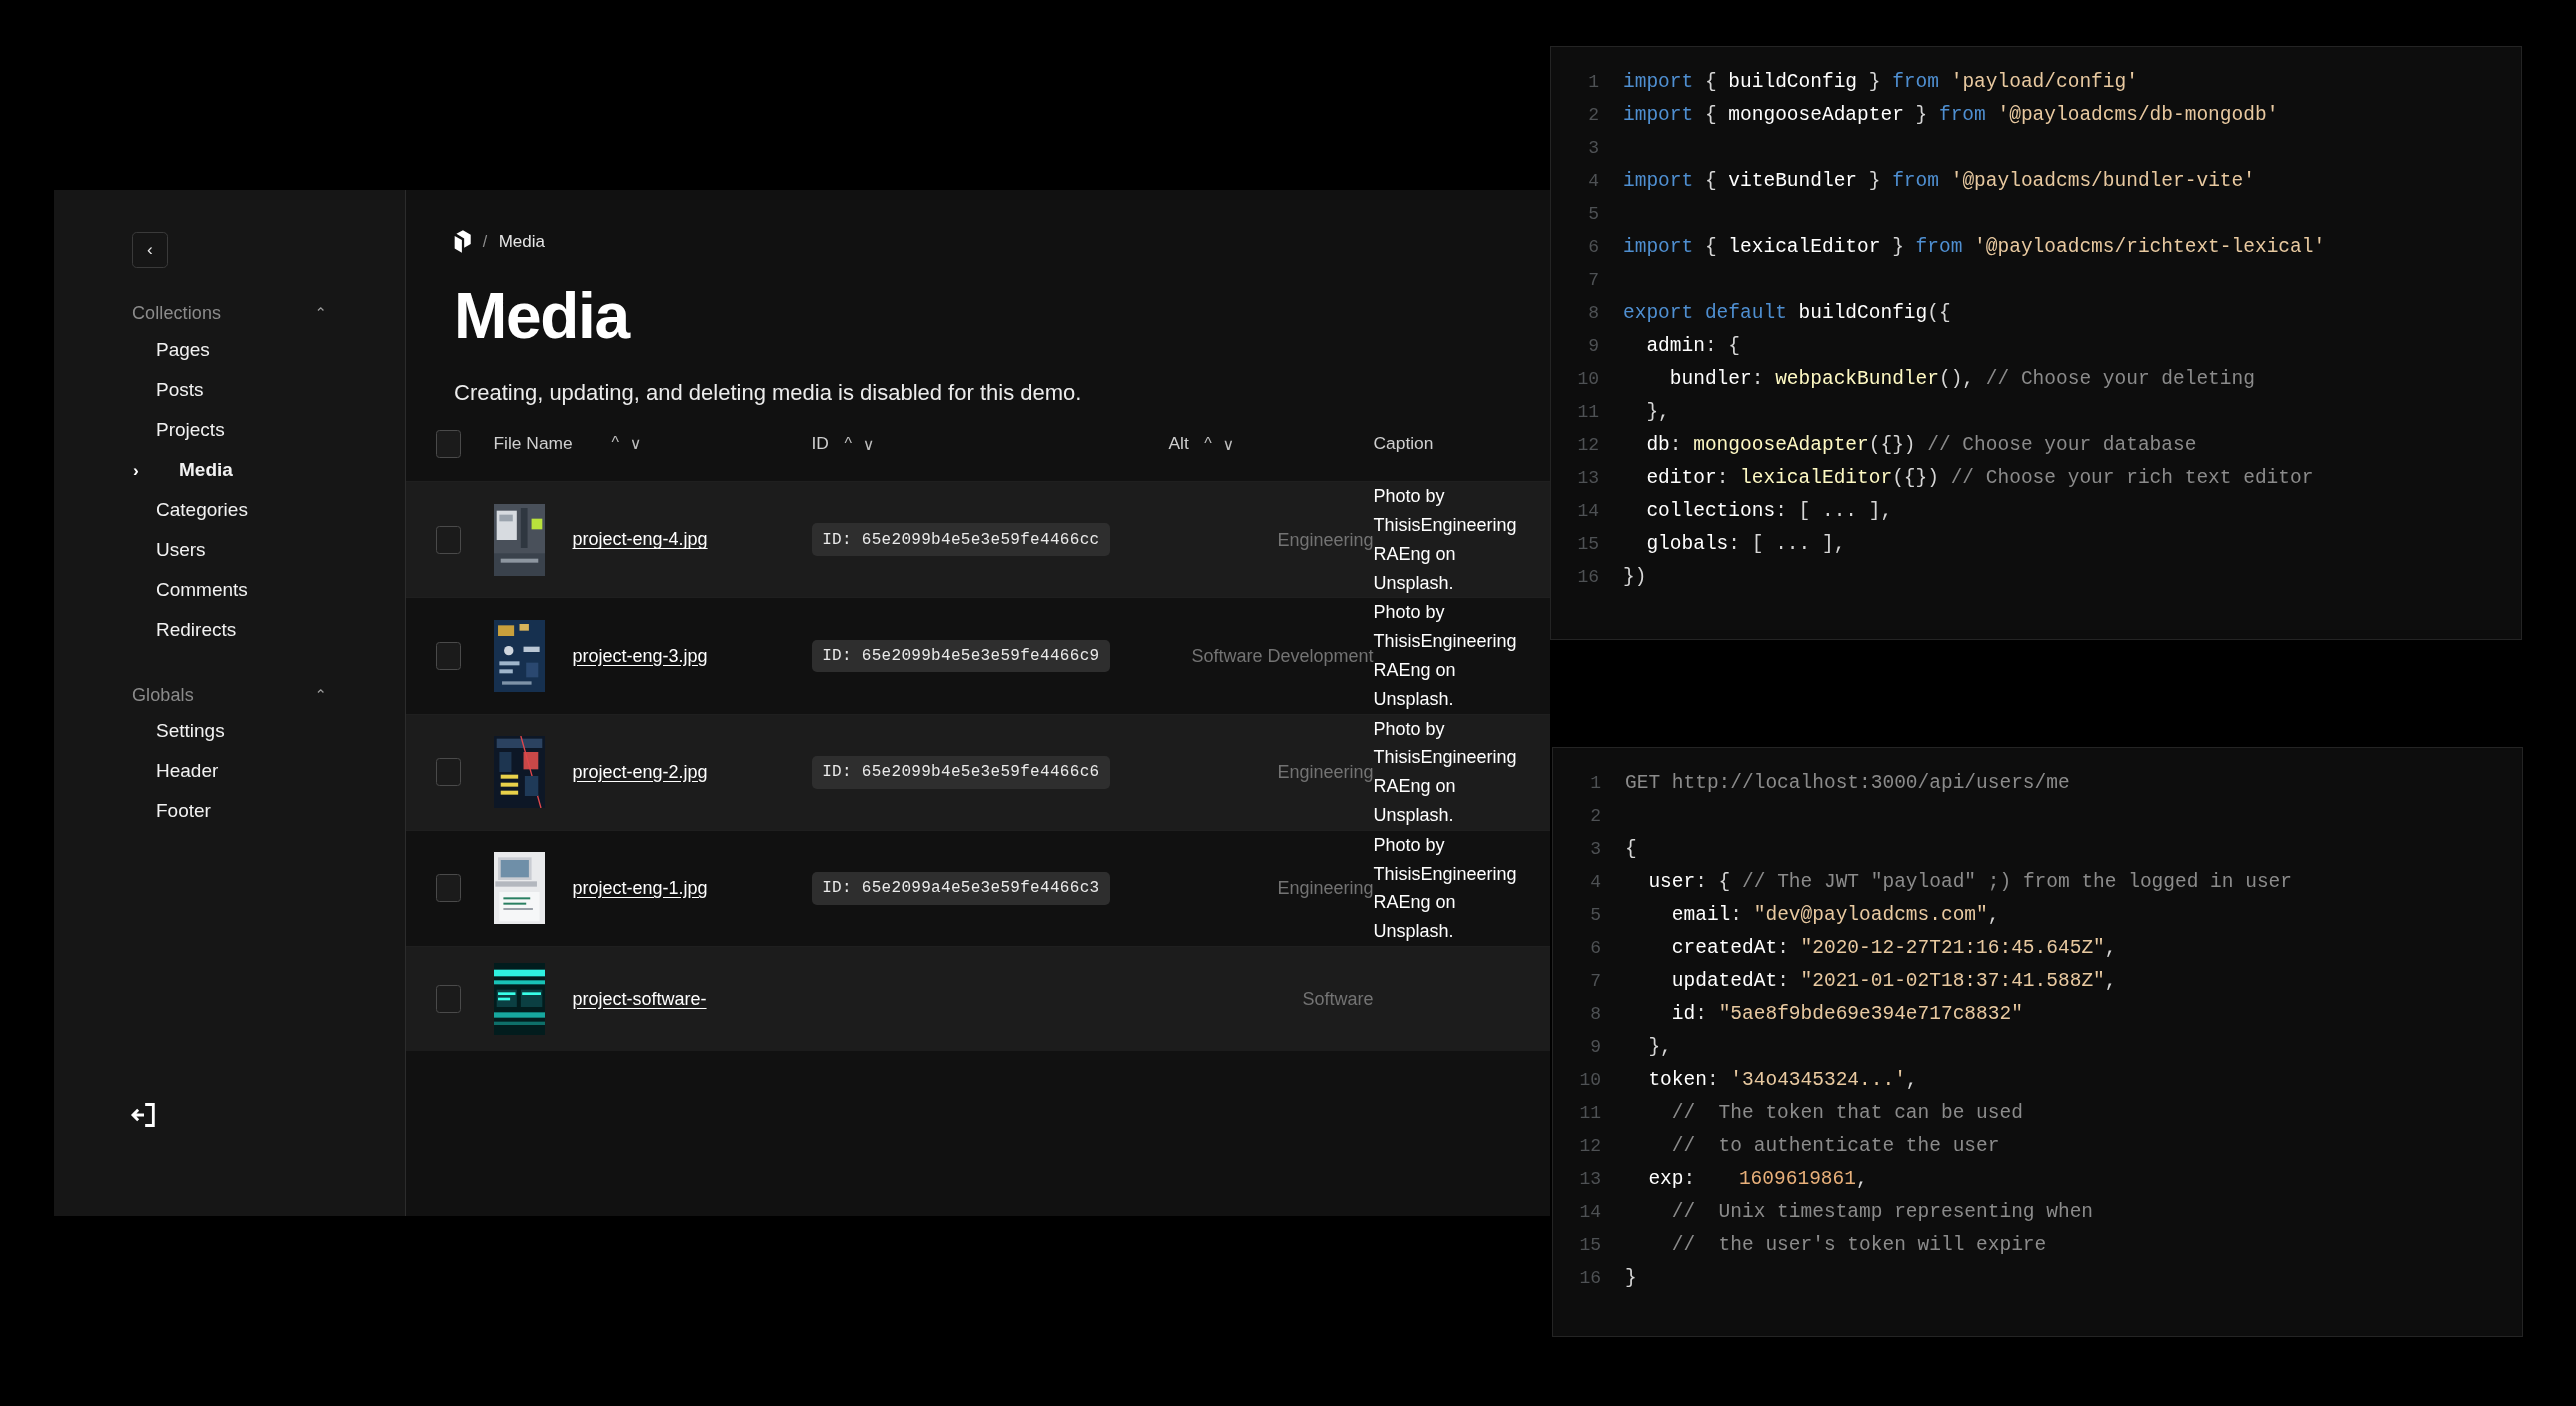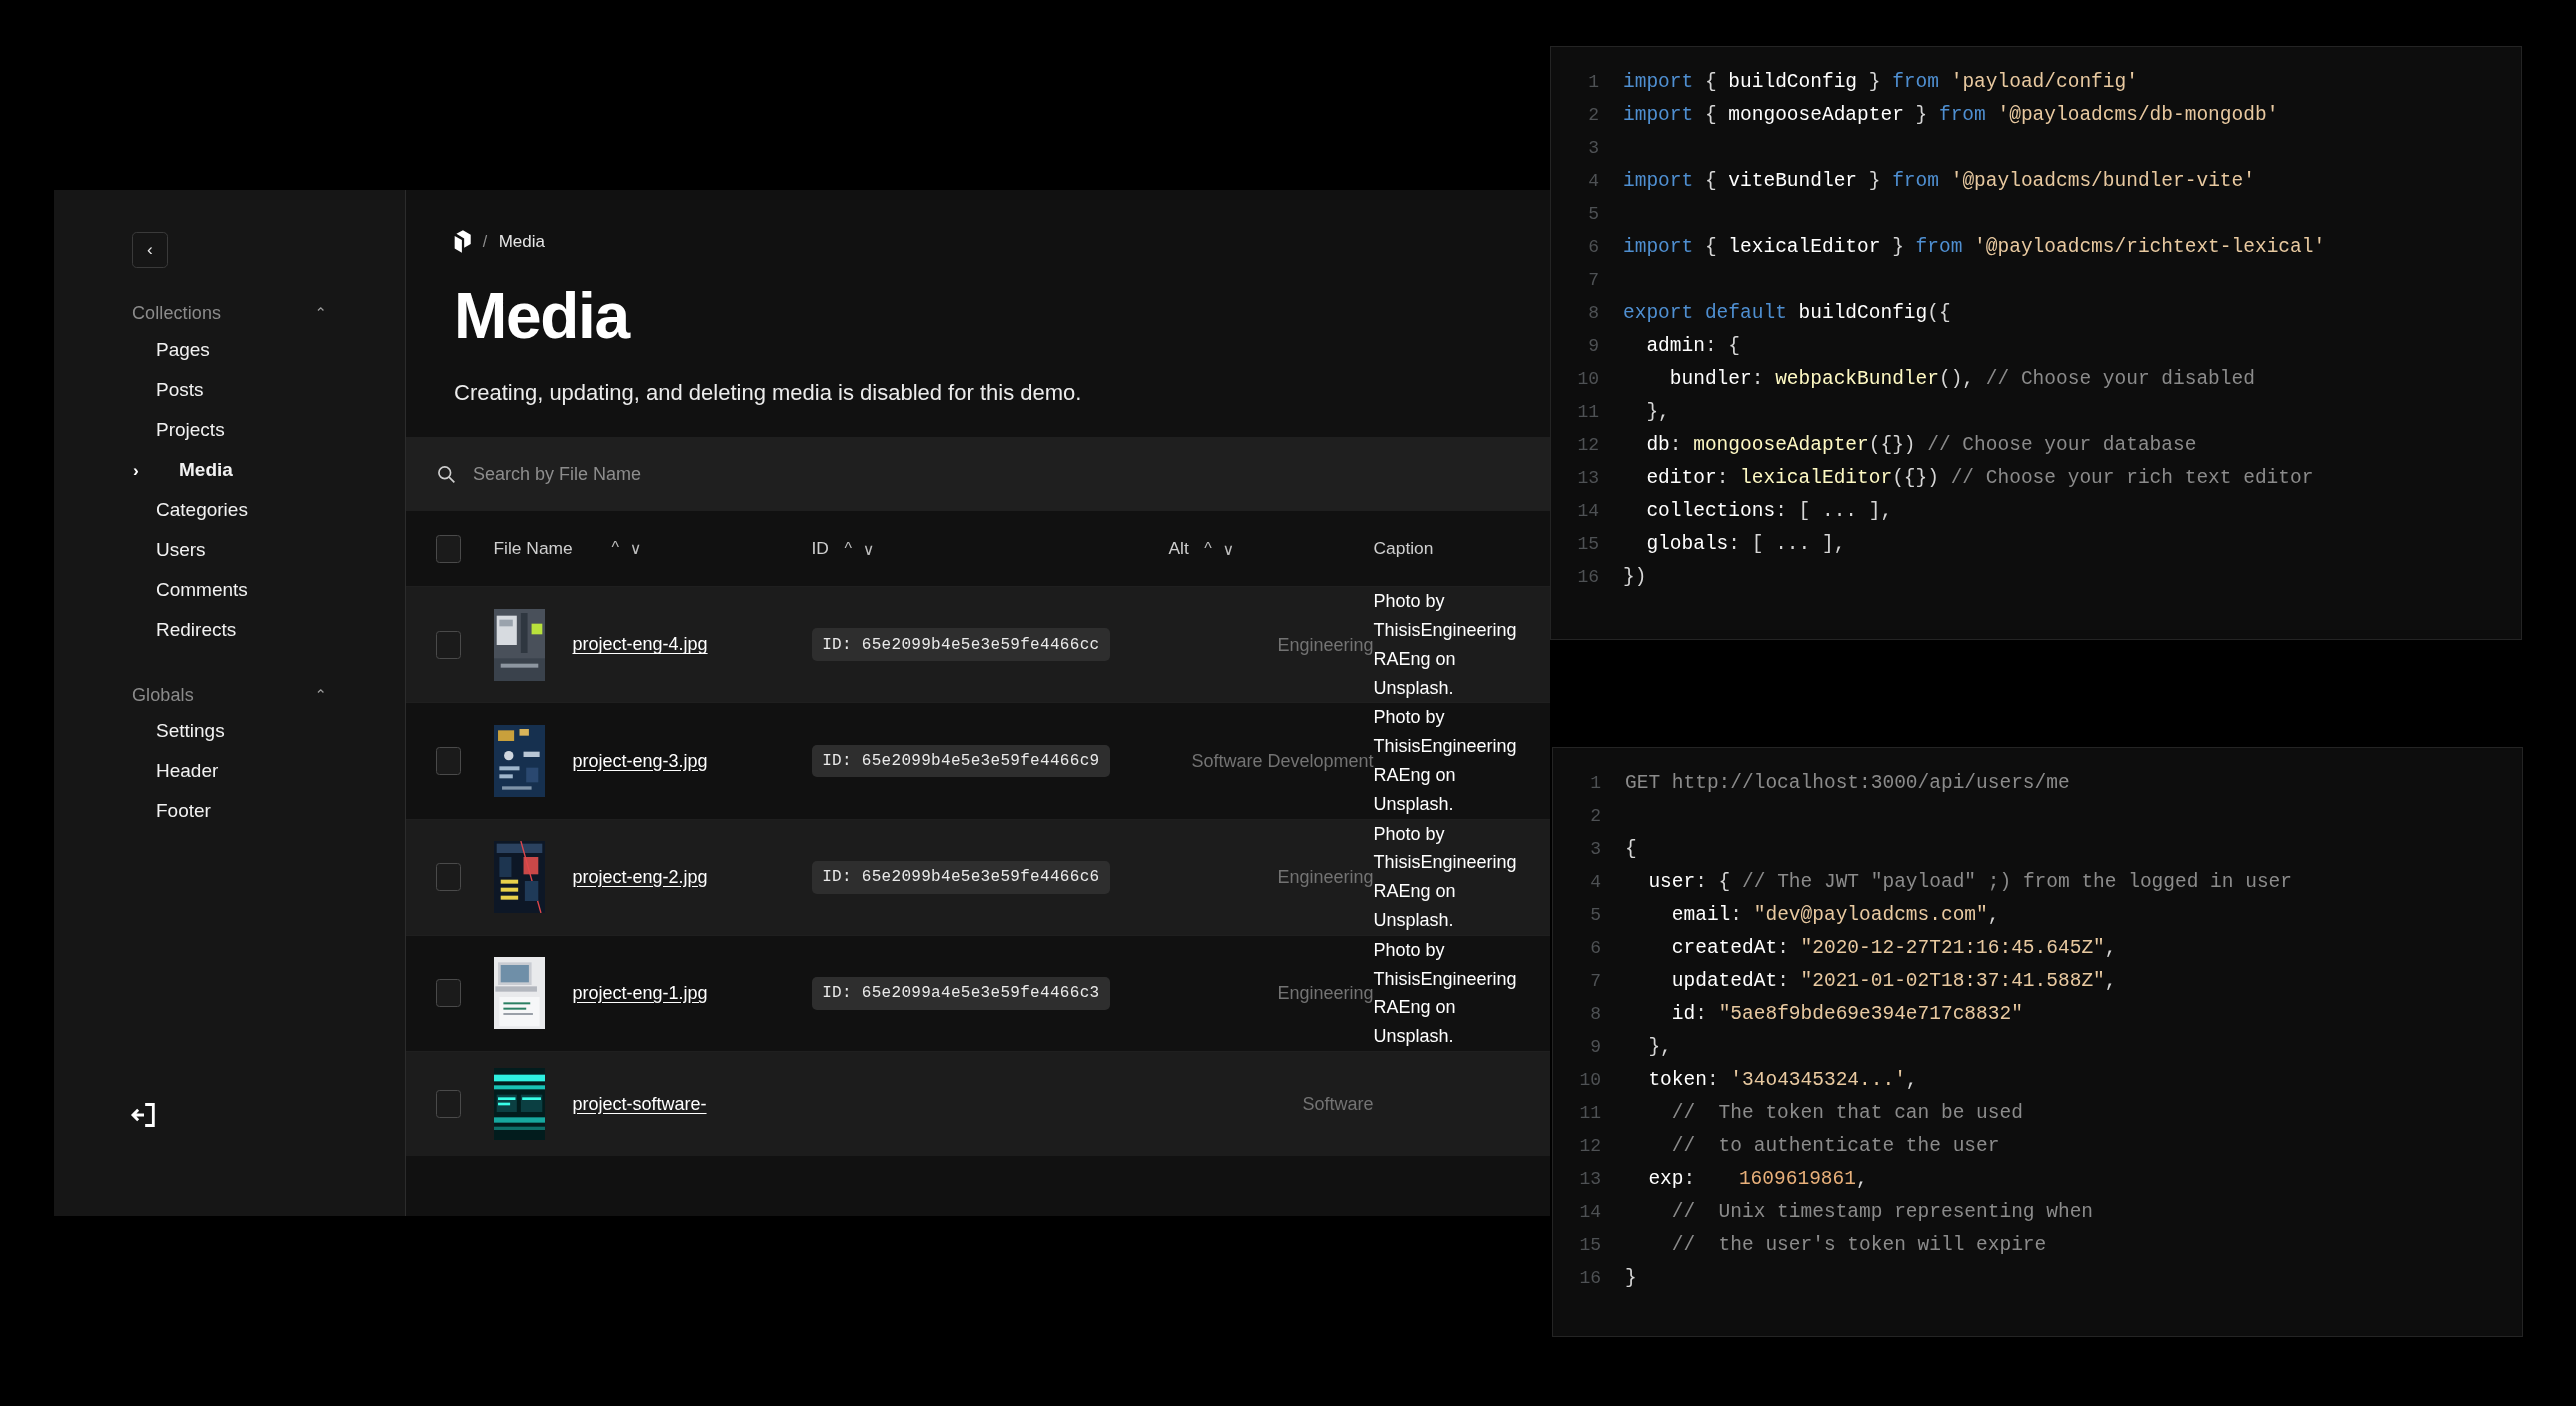--- a/index.html
+++ b/index.html
@@ -275,27 +275,20 @@
           <path d="M13.4 0 L25 6.9 V20.6 L15.2 26.4 V12.4 L3.6 5.6 Z" fill="#ffffff"></path>
           <path d="M1 8.6 L11.8 14.8 V34 L1 27.6 Z" fill="#ffffff"></path>
         </svg>
         <span class="crumb-sep">/</span>
         <span class="crumb-link">Media</span>
       </div>
 
       <h1 class="page-title">Media</h1>
       <p class="page-sub">Creating, updating, and deleting media is disabled for this demo.</p>
 
-      <div class="searchbar">
-        <svg class="sicon" viewBox="0 0 24 24">
-          <circle cx="10.5" cy="10.5" r="7" fill="none" stroke="#cfcfcf" stroke-width="2"></circle>
-          <line x1="15.7" y1="15.7" x2="22" y2="22" stroke="#cfcfcf" stroke-width="2"></line>
-        </svg>
-        <input class="search-input" type="text" placeholder="Search by File Name" style="">
-      </div>
 
       <div class="tbl">
         <div class="thead">
           <div class="cell-check">
             <div class="chk"></div>
           </div>
           <div class="col-file">
             <span>File Name</span>
             <span class="sorts">
               <span>^</span>
@@ -478,21 +471,21 @@
         <div class="cline">
           <div class="lnum">8</div>
           <div class="ctext"><span class="k-kw">export </span><span class="k-kw">default </span><span class="k-fn">buildConfig</span><span class="k-pl">({</span></div>
         </div>
         <div class="cline">
           <div class="lnum">9</div>
           <div class="ctext"><span class="k-fn">  admin</span><span class="k-pl">: {</span></div>
         </div>
         <div class="cline">
           <div class="lnum">10</div>
-          <div class="ctext"><span class="k-fn">    bundler</span><span class="k-pl">: </span><span class="k-id">webpackBundler</span><span class="k-pl">(), </span><span class="k-cmt">// Choose your disabled</span></div>
+          <div class="ctext"><span class="k-fn">    bundler</span><span class="k-pl">: </span><span class="k-id">webpackBundler</span><span class="k-pl">(), </span><span class="k-cmt">// Choose your deleting</span></div>
         </div>
         <div class="cline">
           <div class="lnum">11</div>
           <div class="ctext"><span class="k-pl">  },</span></div>
         </div>
         <div class="cline">
           <div class="lnum">12</div>
           <div class="ctext"><span class="k-fn">  db</span><span class="k-pl">: </span><span class="k-id">mongooseAdapter</span><span class="k-pl">({}) </span><span class="k-cmt">// Choose your database</span></div>
         </div>
         <div class="cline">

